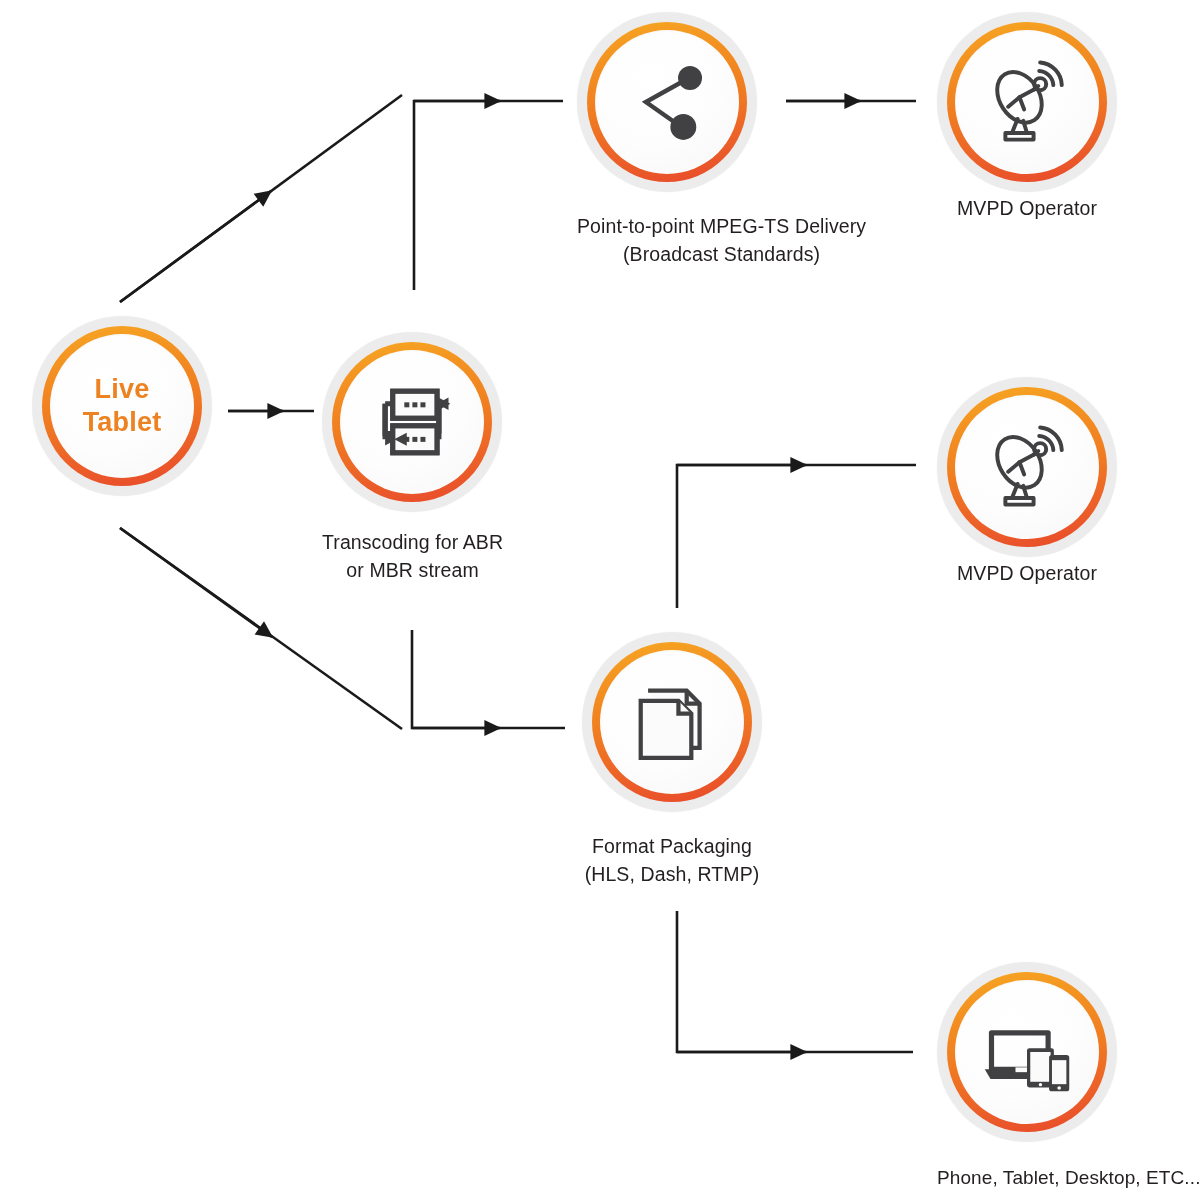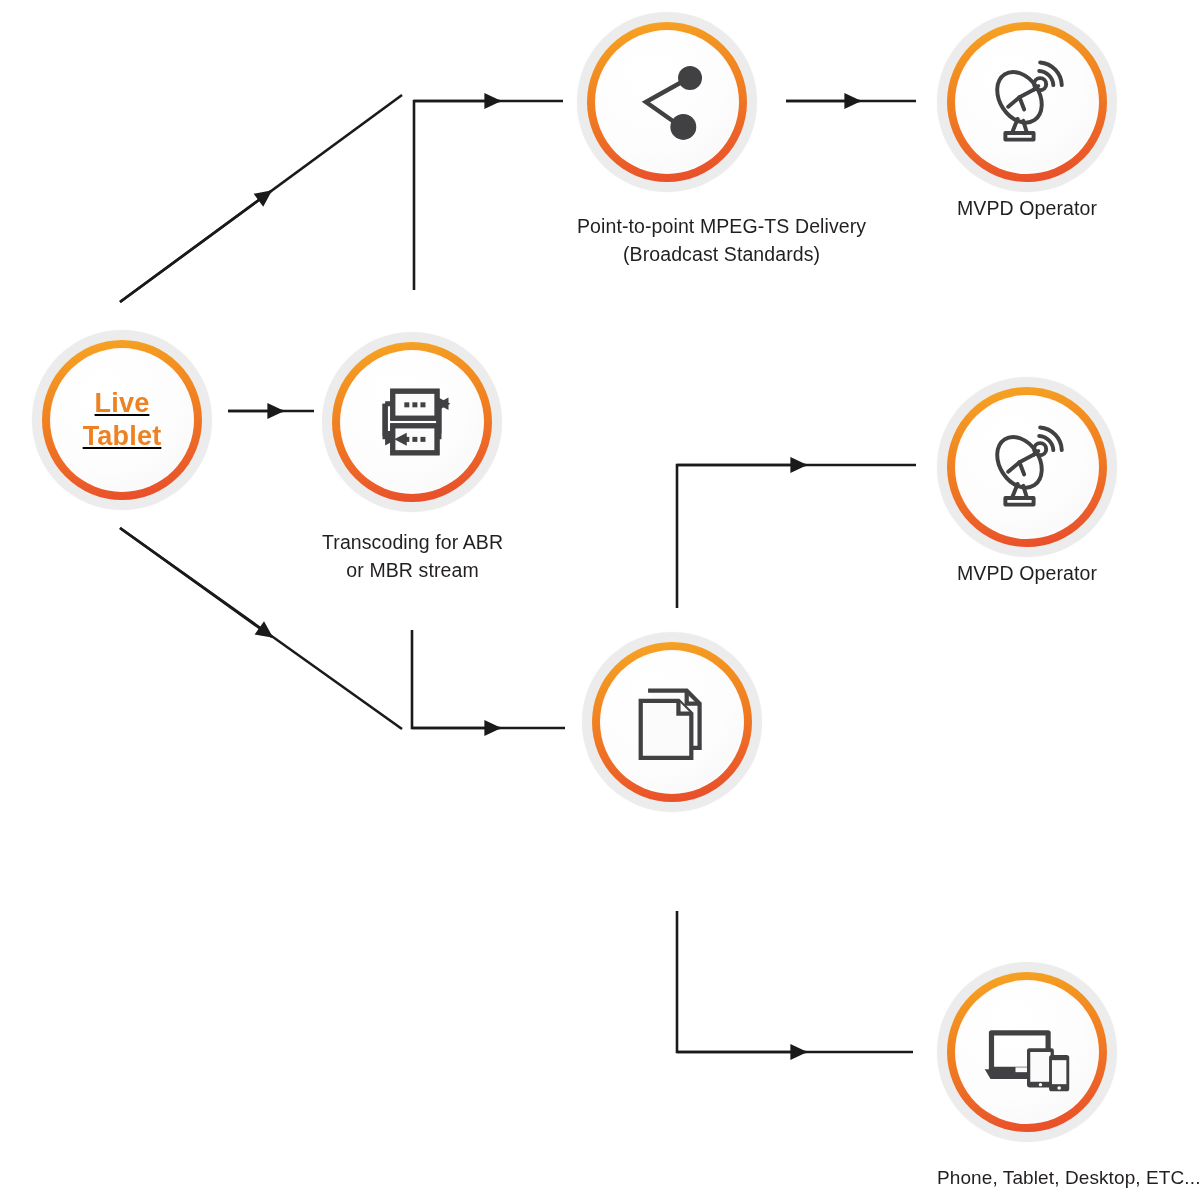--- a/index.html
+++ b/index.html
@@ -101,21 +101,21 @@
     z-index: 4;
     color: #ED8222;
     font-weight: bold;
     font-size: 27px;
     line-height: 1.22;
     text-align: center;
     letter-spacing: 0.2px;
   }
 
   
-  #node-live-stream   { left: 32px;  top: 330px; text-decoration: underline; }
+  #node-live-stream   { left: 32px;  top: 316px; }
   #node-transcoding   { left: 322px; top: 332px; }
   #node-p2p           { left: 577px; top: 12px;  }
   #node-mvpd-1        { left: 937px; top: 12px;  }
   #node-mvpd-2        { left: 937px; top: 377px; }
   #node-packaging     { left: 582px; top: 632px; }
   #node-devices       { left: 937px; top: 962px; }
 
   #node-live-stream .label,
   #node-transcoding .label { margin-top: 16px; }
   #node-devices .label { margin-top: 22px; font-size: 19px; white-space: nowrap; }
@@ -339,20 +339,22 @@
 
               <path d="M57,27 L57,41 L71,41"></path>
             </g>
             <g fill="none" stroke="#414042" stroke-width="4.6">
               <path d="M66,16 L66,30 L80,30"></path>
             </g>
           </svg>
         </span>
       </div>
     </div>
+    <div class="label">Format Packaging
+(HLS, Dash, RTMP)</div>
   </div>
 
   <div class="node" id="node-devices">
     <div class="disc d-lg">
       <div class="ring"></div>
       <div class="inner">
         <span>
           <svg width="96" height="96" viewBox="0 0 100 100">
 
             <g fill="none" stroke="#414042" stroke-width="5.4" stroke-linejoin="round">

